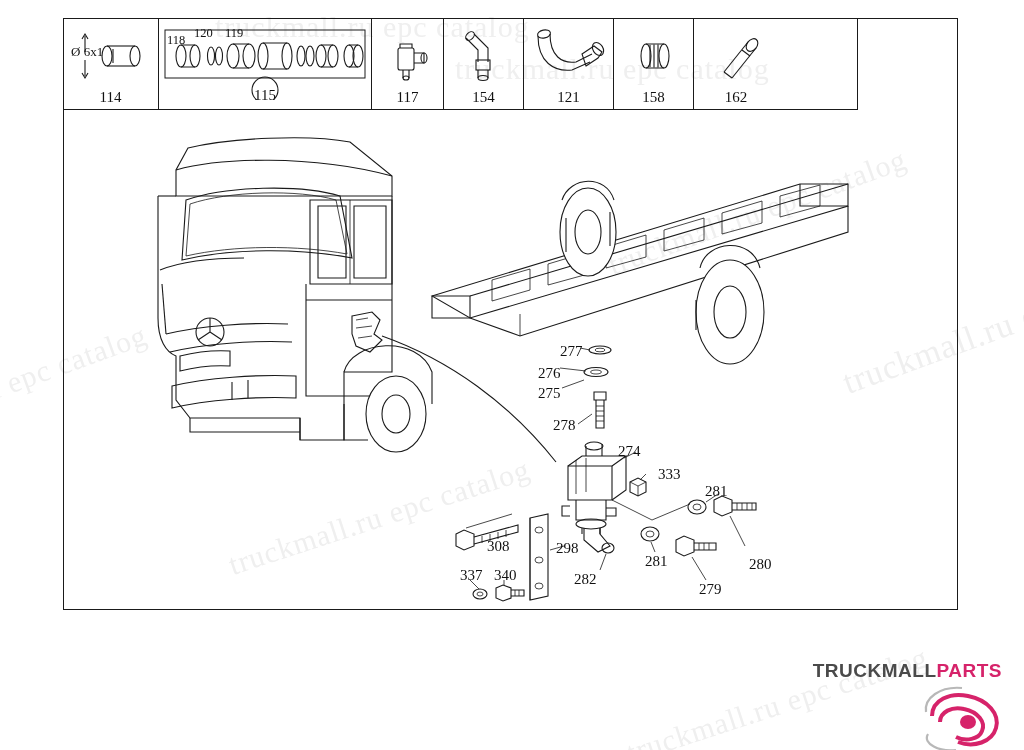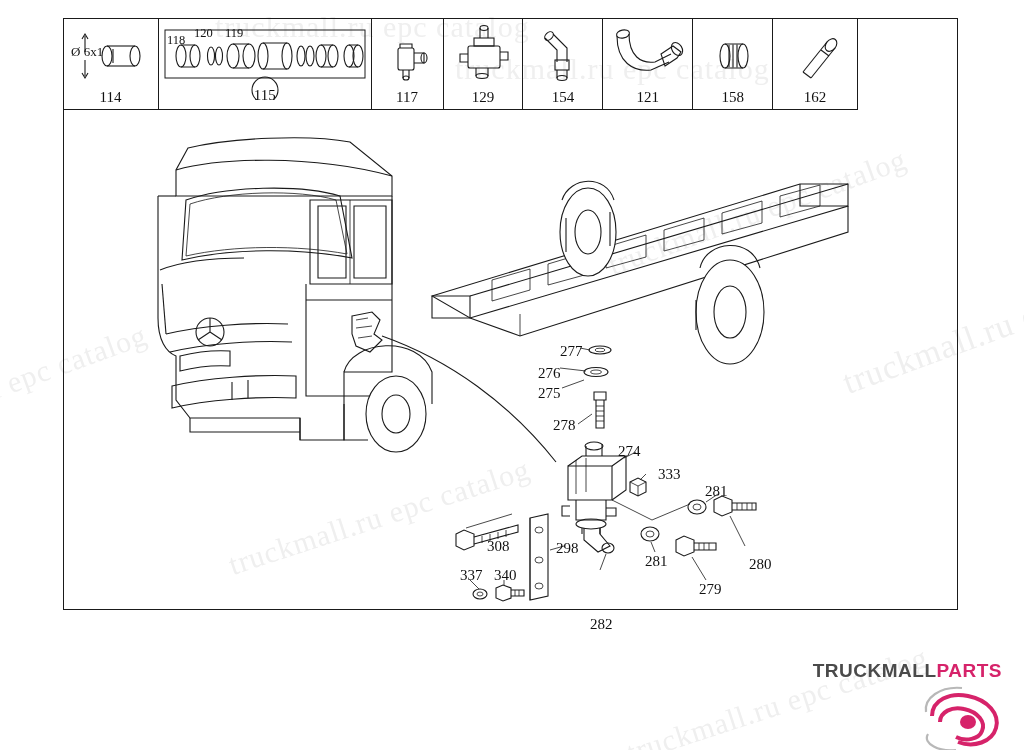--- a/index.html
+++ b/index.html
@@ -214,37 +214,20 @@
             <path d="M42 31 L52 31 L52 41 L42 41"></path>
             <ellipse cx="52" cy="36" rx="3" ry="5"></ellipse>
             <path d="M31 48 L31 56 M37 48 L37 56"></path>
             <ellipse cx="34" cy="56" rx="3" ry="2"></ellipse>
           </g>
         </svg>
       </div>
       <div class="cap">117</div>
     </div>
 
-    <div class="legend-cell" style="width:80px;">
-      <div class="art">
-        <svg width="80" height="62" viewBox="0 0 80 62">
-          <g class="ln">
-            <path d="M36 6 L36 16 M44 6 L44 16"></path>
-            <ellipse cx="40" cy="6" rx="4" ry="2.5"></ellipse>
-            <rect x="30" y="16" width="20" height="8"></rect>
-            <rect x="24" y="24" width="32" height="22" rx="2"></rect>
-            <path d="M56 30 L64 30 L64 38 L56 38"></path>
-            <path d="M24 32 L16 32 L16 40 L24 40"></path>
-            <path d="M32 46 L32 54 M44 46 L44 54"></path>
-            <ellipse cx="38" cy="54" rx="6" ry="2.5"></ellipse>
-          </g>
-        </svg>
-      </div>
-      <div class="cap">129</div>
-    </div>
 
     <div class="legend-cell" style="width:80px;">
       <div class="art">
         <svg width="80" height="62" viewBox="0 0 80 62">
           <g class="ln">
             <path d="M22 16 L34 28 L34 40"></path>
             <path d="M30 12 L44 26 L44 40"></path>
             <ellipse cx="26" cy="14" rx="5" ry="3.5" transform="rotate(-45 26 14)"></ellipse>
             <rect x="32" y="38" width="14" height="10"></rect>
             <path d="M34 48 L34 56 M44 48 L44 56"></path>
@@ -462,21 +445,21 @@
   <div class="callout" style="left:538px; top:385px;">275</div>
   <div class="callout" style="left:553px; top:417px;">278</div>
   <div class="callout" style="left:618px; top:443px;">274</div>
   <div class="callout" style="left:658px; top:466px;">333</div>
   <div class="callout" style="left:705px; top:483px;">281</div>
   <div class="callout" style="left:487px; top:506px;margin-top:32px;">308</div>
   <div class="callout" style="left:556px; top:540px;">298</div>
   <div class="callout" style="left:645px; top:553px;">281</div>
   <div class="callout" style="left:749px; top:556px;">280</div>
   <div class="callout" style="left:699px; top:581px;">279</div>
-  <div class="callout" style="left:590px; top:571px;margin-top:45px;">282</div>
+  <div class="callout" style="left:574px; top:571px;">282</div>
   <div class="callout" style="left:460px; top:567px;">337</div>
   <div class="callout" style="left:494px; top:567px;">340</div>
 
   <div class="logo">
     <div class="logo-text">
       <span>TRUCKMALL</span><span class="accent">PARTS</span>
     </div>
     <svg width="182" height="74" viewBox="0 0 182 74" style="position:absolute; left:0; top:18px;">
       <g fill="none" stroke="#d6236a" stroke-width="4">
         <path d="M104 38 C104 22 122 14 140 18 C160 22 172 36 168 50 C164 64 146 70 130 64"></path>

